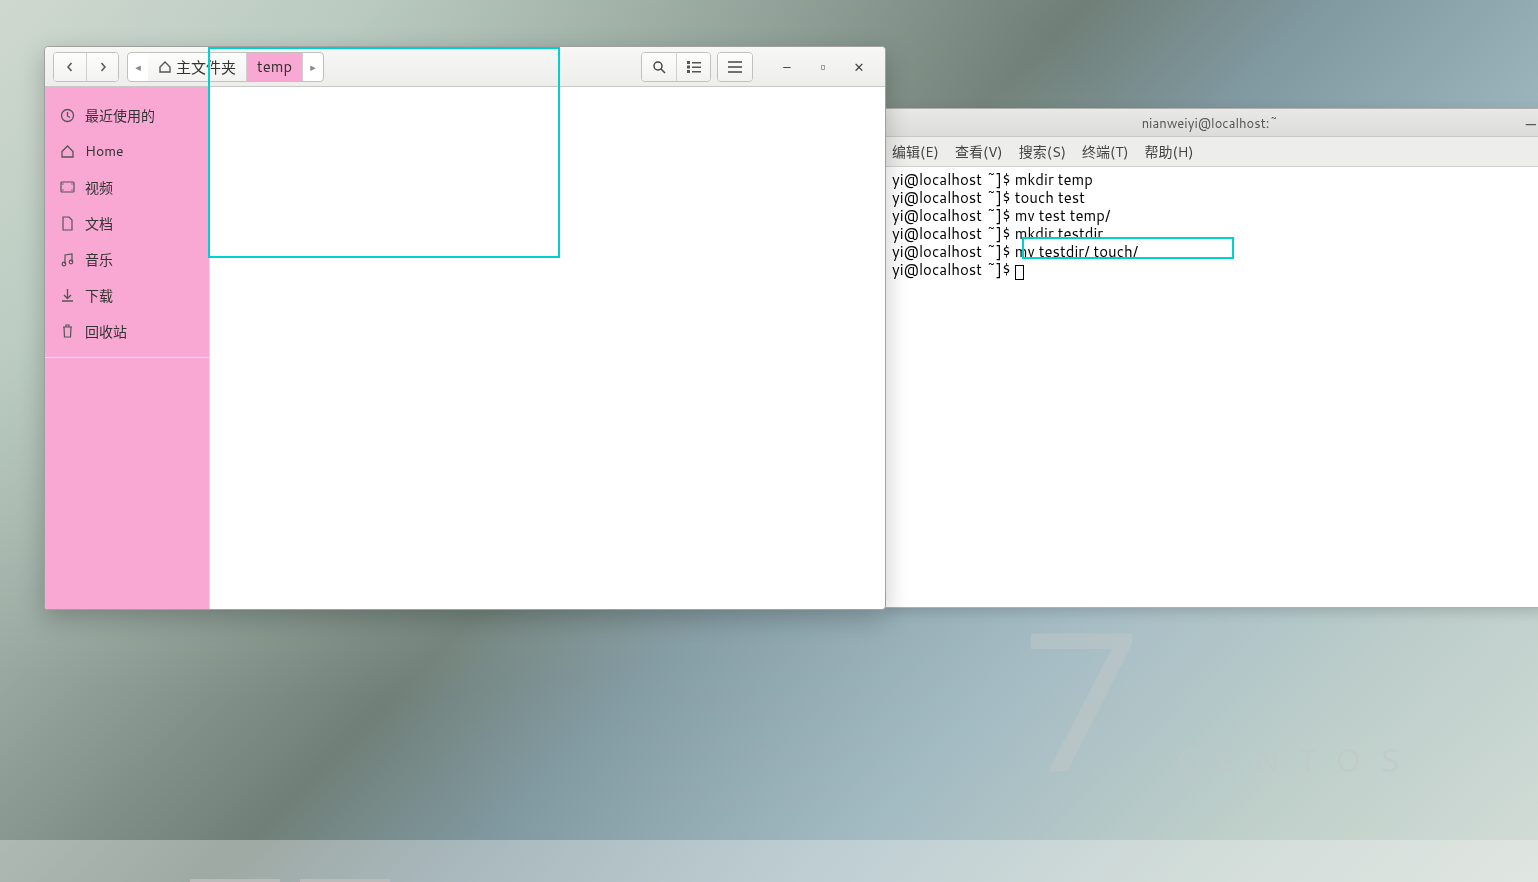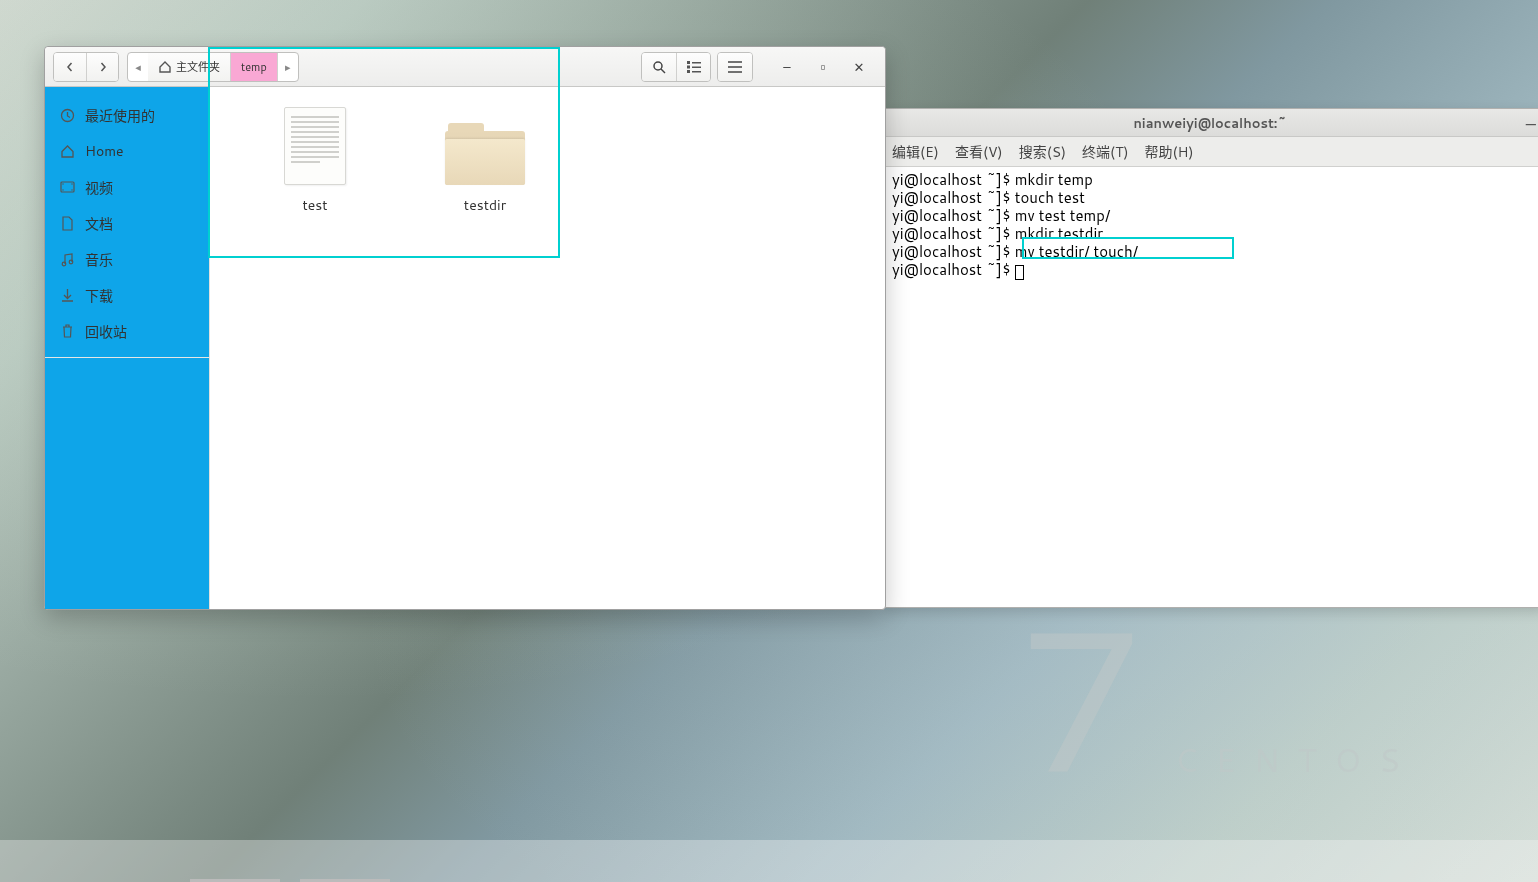--- a/index.html
+++ b/index.html
@@ -10,54 +10,54 @@
 .centos-number{font-size:200px;font-weight:200;line-height:.8;}
 .centos-text{font-size:32px;font-weight:300;letter-spacing:18px;}
 
 
 .fm-window{position:absolute;left:44px;top:46px;width:842px;height:564px;background:#fff;border:1px solid #a0a0a0;border-radius:4px;box-shadow:0 8px 24px rgba(0,0,0,.22);display:flex;flex-direction:column;}
 .fm-toolbar{height:40px;background:linear-gradient(#f7f7f6,#ededec);border-bottom:1px solid #c8c8c6;display:flex;align-items:center;padding:0 8px;border-radius:4px 4px 0 0;}
 .fm-nav-group{display:flex;border:1px solid #c0c0be;border-radius:4px;overflow:hidden;background:#fff;}
 .fm-nav-btn{width:32px;height:28px;display:flex;align-items:center;justify-content:center;background:linear-gradient(#fdfdfd,#f2f2f0);border:none;cursor:pointer;font-size:14px;color:#555;}
 .fm-nav-btn+.fm-nav-btn{border-left:1px solid #d0d0ce;}
 .fm-path{display:flex;align-items:center;margin-left:8px;border:1px solid #c0c0be;border-radius:4px;overflow:hidden;height:30px;background:#fff;}
-.fm-path-btn{height:32px;padding:0 10px;display:flex;align-items:center;gap:4px;background:linear-gradient(#fdfdfd,#f2f2f0);border:none;border-right:1px solid #d0d0ce;font-size:11px;color:#333;cursor:pointer;}
+.fm-path-btn{height:32px;padding:0 10px;display:flex;align-items:center;gap:4px;background:linear-gradient(#fdfdfd,#f2f2f0);border:none;border-right:1px solid #d0d0ce;font-size:15px;color:#333;cursor:pointer;}
 .fm-path-btn.active{background:#f9a8d4;}
 .fm-path-chevron{width:20px;text-align:center;color:#888;font-size:11px;}
 .fm-spacer{flex:1;}
 .fm-right-group{display:flex;gap:6px;align-items:center;}
 .fm-tool-group{display:flex;border:1px solid #c0c0be;border-radius:4px;overflow:hidden;}
 .fm-tool-btn{width:34px;height:28px;background:linear-gradient(#fdfdfd,#f2f2f0);border:none;display:flex;align-items:center;justify-content:center;cursor:pointer;font-size:14px;color:#444;}
 .fm-tool-btn+.fm-tool-btn{border-left:1px solid #d0d0ce;}
 .fm-win-btns{display:flex;gap:0;margin-left:10px;}
 .fm-win-btn{width:36px;height:28px;background:transparent;border:none;display:flex;align-items:center;justify-content:center;cursor:pointer;font-size:13px;color:#444;}
 
 .fm-body{flex:1;display:flex;overflow:hidden;}
-.fm-sidebar{width:165px;background:#0ea5e9;border-right:1px solid #e0e0de;padding-top:10px;}
+.fm-sidebar{width:165px;background:#f9a8d4;border-right:1px solid #e0e0de;padding-top:10px;}
 .fm-side-item{height:36px;display:flex;align-items:center;gap:10px;padding-left:14px;font-size:14px;color:#333;cursor:pointer;}
 .fm-side-icon{width:16px;height:16px;display:flex;align-items:center;justify-content:center;color:#555;}
 .fm-side-sep{height:1px;background:#e6e6e4;margin:8px 0;}
 
 .fm-content{flex:1;padding:20px;display:flex;gap:60px;align-items:flex-start;position:relative;}
 .fm-item{width:110px;display:flex;flex-direction:column;align-items:center;gap:10px;cursor:pointer;}
 .fm-item-label{font-size:14px;color:#333;}
 .fm-file-icon{width:62px;height:78px;background:#fdfdfb;border:1px solid #d8d8d4;border-radius:2px;padding:8px 6px;display:flex;flex-direction:column;gap:3px;box-shadow:1px 1px 2px rgba(0,0,0,.06);}
 .fm-file-line{height:2px;background:#d0d0cc;}
 .fm-folder-icon{width:80px;height:64px;position:relative;margin-top:14px;}
 .fm-folder-back{position:absolute;width:80px;height:54px;bottom:0;background:linear-gradient(#e8d8b8,#d8c8a8);border-radius:3px;}
 .fm-folder-tab{position:absolute;width:36px;height:12px;top:2px;left:3px;background:#e8d8b8;border-radius:3px 3px 0 0;}
 .fm-folder-front{position:absolute;width:80px;height:46px;bottom:0;background:linear-gradient(#f4e8cc,#e8d8b8);border-radius:2px;box-shadow:0 -1px 2px rgba(0,0,0,.08);}
 
 .highlight-box{position:absolute;border:2px solid #00d0d0;pointer-events:none;}
 .hl-files{left:208px;top:47px;width:352px;height:211px;}
 
 
 .term-window{position:absolute;left:885px;top:108px;width:660px;height:500px;background:#fff;border:1px solid #b0b0ae;box-shadow:0 4px 12px rgba(0,0,0,.15);display:flex;flex-direction:column;}
 .term-title{height:28px;background:linear-gradient(#e8e8e6,#dcdcda);border-bottom:1px solid #c8c8c6;display:flex;align-items:center;padding:0 8px;font-size:13px;color:#555;}
-.term-title-text{flex:1;text-align:center;font-weight:bold;}
+.term-title-text{flex:1;text-align:center;}
 .term-min{font-size:18px;color:#555;}
 .term-menu{height:30px;background:#ededeb;border-bottom:1px solid #d0d0ce;display:flex;align-items:center;padding:0 6px;gap:16px;font-size:14px;color:#444;}
 .term-menu-item{cursor:pointer;}
 .term-body{flex:1;padding:4px 6px;font-family:"DejaVu Sans Mono","Consolas",monospace;font-size:15px;line-height:17px;color:#000;white-space:pre;overflow:hidden;position:relative;}
 .term-cursor{display:inline-block;width:9px;height:15px;border:1px solid #000;vertical-align:text-bottom;}
 .hl-cmd{position:absolute;border:2px solid #00d0d0;pointer-events:none;}
 
 .taskbar-shadow{position:absolute;left:0;right:0;bottom:0;height:42px;background:rgba(246,246,246,.35);}
 .task-marks{position:absolute;bottom:0;height:3px;background:#bbb;}
 </style>
@@ -224,45 +224,20 @@
         <span class="fm-side-icon">
             <svg width="13" height="15" viewBox="0 0 13 15">
               <path d="M2 3 L11 3 M3 3 L3.5 13 L9.5 13 L10 3 M5 1 L8 1 L8 3 L5 3 Z" fill="none" stroke="#555" stroke-width="1.2"></path>
             </svg>
           </span>
         <span>回收站</span>
       </div>
       <div class="fm-side-sep"></div>
     </div>
 
-    <div class="fm-content">
-      <div class="fm-item" style="margin-left:30px;">
-        <div class="fm-file-icon">
-          <div class="fm-file-line"></div>
-            <div class="fm-file-line"></div>
-            <div class="fm-file-line"></div>
-            <div class="fm-file-line"></div>
-            <div class="fm-file-line"></div>
-            <div class="fm-file-line"></div>
-            <div class="fm-file-line"></div>
-            <div class="fm-file-line"></div>
-            <div class="fm-file-line"></div>
-            <div class="fm-file-line" style="width:60%"></div>
-        </div>
-        <span class="fm-item-label">test</span>
-      </div>
-      <div class="fm-item">
-        <div class="fm-folder-icon">
-          <div class="fm-folder-tab"></div>
-          <div class="fm-folder-back"></div>
-          <div class="fm-folder-front"></div>
-        </div>
-        <span class="fm-item-label">testdir</span>
-      </div>
-    </div>
   </div>
 </div>
 
 <div class="highlight-box hl-files"></div>
 
 <div class="taskbar-shadow"></div>
 <div class="task-marks" style="left:190px;width:90px;"></div>
 <div class="task-marks" style="left:300px;width:90px;"></div>
 
 </body></html>

